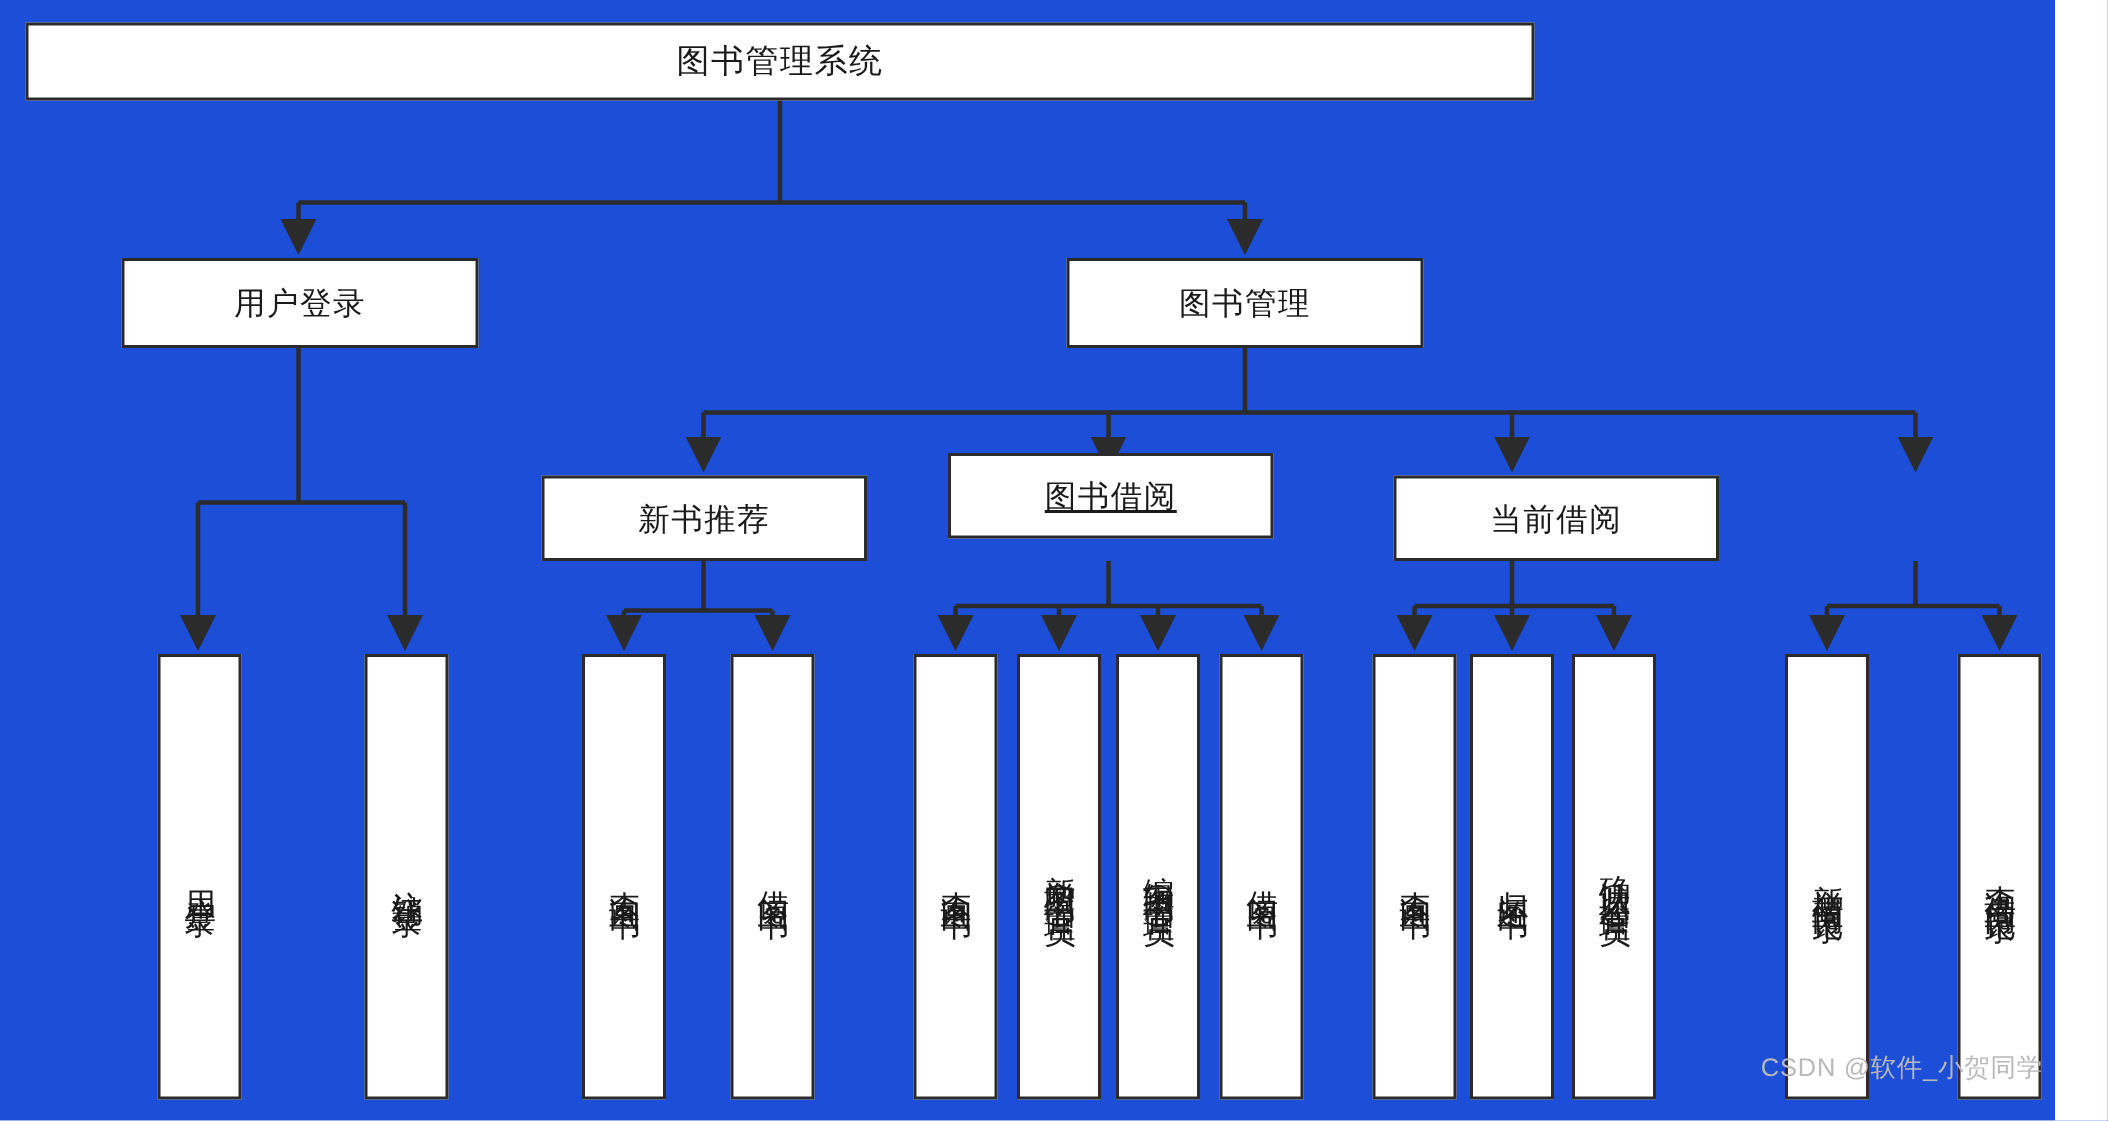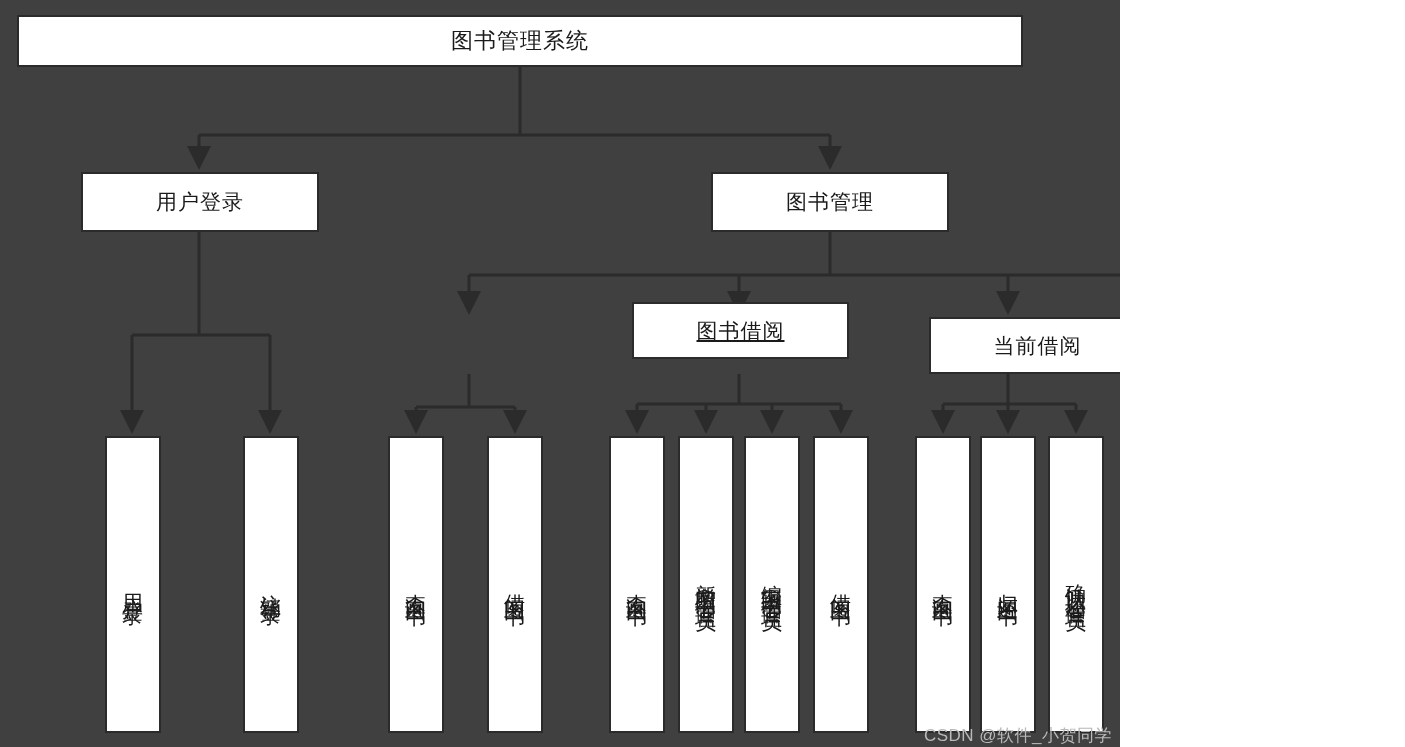--- a/index.html
+++ b/index.html
@@ -6,23 +6,23 @@
   html, body {
     margin: 0;
     padding: 0;
     background: #ffffff;
   }
   body {
     font-family: "Liberation Sans", "DejaVu Sans", sans-serif;
   }
   #diagram-root {
     position: relative;
-    width: 1120px;
+    width: 1370px;
     height: 747px;
-    background: #404040;
+    background: #1d4ed8;
     overflow: hidden;
   }
   #svg-layer {
     position: absolute;
     left: 0;
     top: 0;
     width: 1405px;
     height: 747px;
   }
   .node {
@@ -49,21 +49,21 @@
     text-orientation: upright;
     font-size: 21px;
     letter-spacing: 4px;
     line-height: 1;
     white-space: nowrap;
     padding: 4px 0;
   }
   .watermark {
     position: absolute;
     right: 8px;
-    bottom: 0;
+    bottom: 24px;
     font-size: 17px;
     color: #b9b9b9;
     letter-spacing: 0.5px;
     white-space: nowrap;
     z-index: 5;
   }
 </style>
 </head>
 <body>
 
@@ -119,20 +119,21 @@
       <path d="M 1333 404 L 1333 430" marker-end="url(#arrow)"></path>
     </g>
   </svg>
 
   <div class="node node-h node-root" style="left:17px; top:15px; width:1006px; height:52px;">图书管理系统</div>
 
   <div class="node node-h" style="left:81px; top:172px; width:238px; height:60px;">用户登录</div>
 
   <div class="node node-h" style="left:711px; top:172px; width:238px; height:60px;">图书管理</div>
 
+  <div class="node node-h" style="left:361px; top:317px; width:217px; height:57px;">新书推荐</div>
 
   <div class="node node-h" style="left:632px; top:302px; width:217px; height:57px;text-decoration:underline;">图书借阅</div>
 
   <div class="node node-h" style="left:901px; top:317px; width:217px; height:57px;margin-left:28px;">当前借阅</div>
 
 
   <div class="node node-v" style="left:105px; top:436px; width:56px; height:297px;">用户登录</div>
 
   <div class="node node-v" style="left:243px; top:436px; width:56px; height:297px;">注销登录</div>
 

